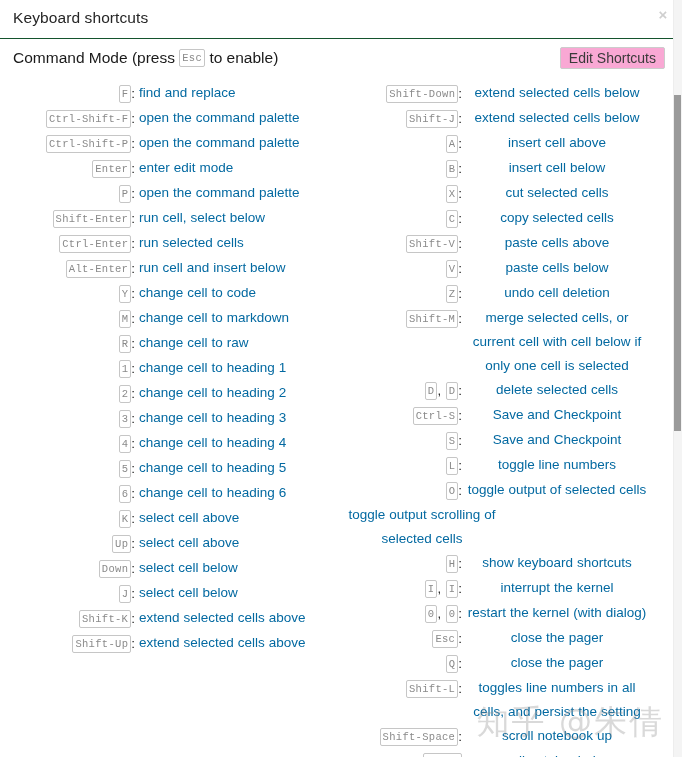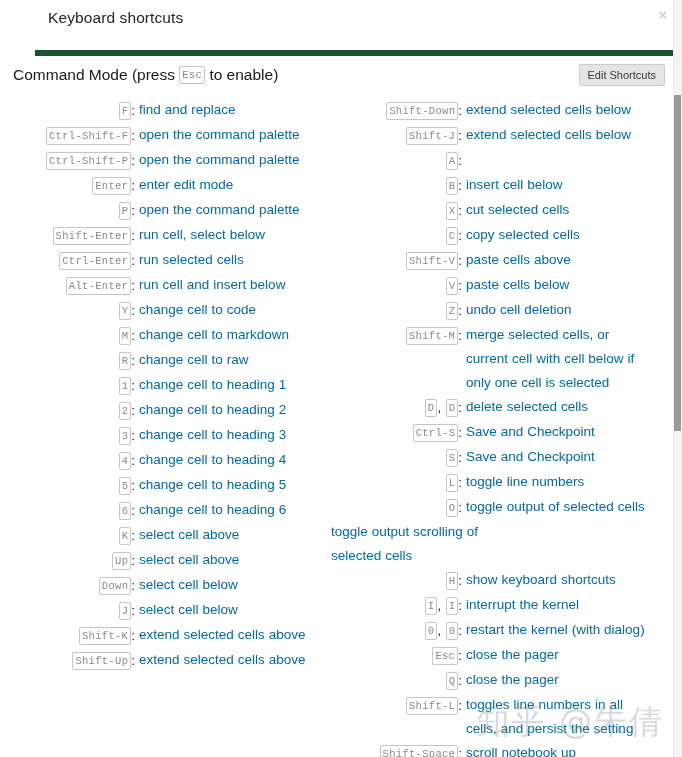--- a/index.html
+++ b/index.html
@@ -13,24 +13,23 @@
   #app {
     position: relative;
     width: 682px; height: 757px;
     background: #ffffff;
     overflow: hidden;
   }
 
   
   .modal-header {
     position: relative;
-    height: 56px;
-    border-bottom: 6px solid #14532d;
+    height: 39px;
+    border-bottom: 1px solid #14532d;
     background: #ffffff;
-    margin-left: 35px;
   }
   .modal-title {
     position: absolute;
     left: 13px; top: 9px;
     font-size: 15.5px;
     color: #262626;
     font-weight: 400;
     letter-spacing: 0.1px;
   }
   .close-btn {
@@ -68,23 +67,23 @@
     color: #1a1a1a;
     white-space: nowrap;
   }
   .section-title .kbd-inline {
     position: relative;
     top: -1px;
   }
   .edit-shortcuts {
     position: absolute;
     right: 17px; top: 8px;
-    font-size: 11px;
+    font-size: 14px;
     color: #3a3a3a;
-    background: #e5e5e5;
+    background: #f9a8d4;
     border: 1px solid #cccccc;
     border-radius: 2px;
     padding: 4px 8px 4px 8px;
     cursor: pointer;
     font-family: "Liberation Sans", sans-serif;
     line-height: 12px;
   }
 
   
   .cols {
@@ -114,21 +113,21 @@
     line-height: 24px;
   }
   .desc-cell {
     flex: 1 1 auto;
     padding-left: 4px;
     font-size: 13.5px;
     color: #0369a1;
     line-height: 24px;
     word-spacing: 0.2px;
   }
-  .col-right .desc-cell { max-width: 186px; }
+  .col-right .desc-cell { max-width: 186px; text-align: center; }
   .col-left  .desc-cell { max-width: 190px; }
 
   .colon {
     font-size: 13.5px;
     color: #1a1a1a;
   }
   .comma {
     font-size: 13px;
     color: #1a1a1a;
     padding: 0 1px 0 0;
@@ -302,20 +301,21 @@
           <div class="shortcut-row">
             <div class="keys-cell"><span class="kbd">Shift-Down</span><span class="colon">:</span></div>
             <div class="desc-cell">extend selected cells below</div>
           </div>
           <div class="shortcut-row">
             <div class="keys-cell"><span class="kbd">Shift-J</span><span class="colon">:</span></div>
             <div class="desc-cell">extend selected cells below</div>
           </div>
           <div class="shortcut-row">
             <div class="keys-cell"><span class="kbd">A</span><span class="colon">:</span></div>
+            <div class="desc-cell">insert cell above</div>
           </div>
           <div class="shortcut-row">
             <div class="keys-cell"><span class="kbd">B</span><span class="colon">:</span></div>
             <div class="desc-cell">insert cell below</div>
           </div>
           <div class="shortcut-row">
             <div class="keys-cell"><span class="kbd">X</span><span class="colon">:</span></div>
             <div class="desc-cell">cut selected cells</div>
           </div>
           <div class="shortcut-row">

